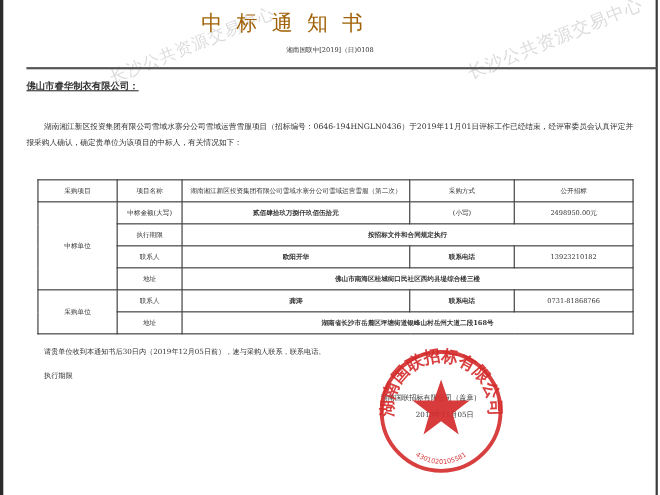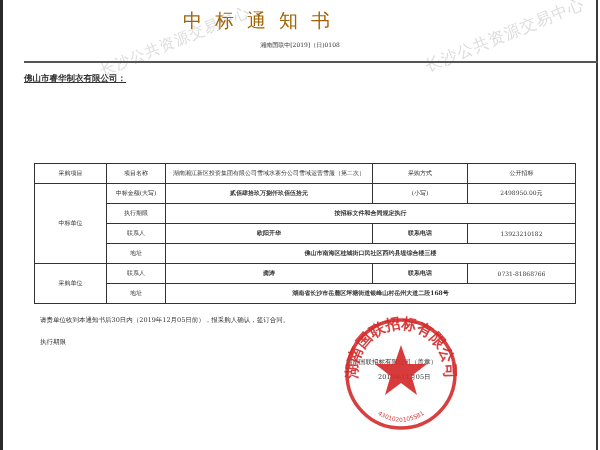--- a/index.html
+++ b/index.html
@@ -35,20 +35,22 @@
 <div class="watermark wm1">长沙公共资源交易中心</div>
 <div class="watermark wm2">长沙公共资源交易中心</div>
 
 <div class="title">中标通知书</div>
 <div class="docno">湘南国联中[2019]（日)0108</div>
 <div class="rule"></div>
 
 <div class="addressee">佛山市睿华制衣有限公司：</div>
 
 <div class="body-para">
+  <span>湖南湘江新区投资集团有限公司雪域水寨分公司雪域运营雪服项目（招标编号：0646-194HNGLN0436）于2019年11月01日评标工作已经结束，经评审委员会认真评定并</span>
+  <span class="line2">报采购人确认，确定贵单位为该项目的中标人，有关情况如下：</span>
 </div>
 
 <table class="info">
   <tbody>
       <tr>
     <td class="c1">采购项目</td>
     <td class="c2">项目名称</td>
     <td style="width:200px;">湖南湘江新区投资集团有限公司雪域水寨分公司雪域运营雪服（第二次）</td>
     <td style="width:88px;">采购方式</td>
     <td>公开招标</td>
@@ -81,21 +83,21 @@
     <td class="bold">联系电话</td>
     <td>0731-81868766</td>
   </tr>
   <tr>
     <td class="c2">地址</td>
     <td colspan="3" class="bold">湖南省长沙市岳麓区坪塘街道银峰山村岳州大道二段168号</td>
   </tr>
 </tbody>
   </table>
 
-<div class="closing">请贵单位收到本通知书后30日内（2019年12月05日前），报采购人确认，签订合同。</div>
+<div class="closing">请贵单位收到本通知书后30日内（2019年12月05日前），速与采购人联系，联系电话。</div>
 <div class="special">执行期限</div>
 
 <div class="sign-company">湖南国联招标有限公司（盖章）</div>
 <div class="sign-date">2019年11月05日</div>
 
 <svg class="seal" viewBox="0 0 118 118">
   <defs>
     <path id="sealArc" d="M 20 78 A 44 44 0 1 1 98 78"></path>
     <path id="sealCode" d="M 28 92 A 40 40 0 0 0 90 92"></path>
   </defs>

